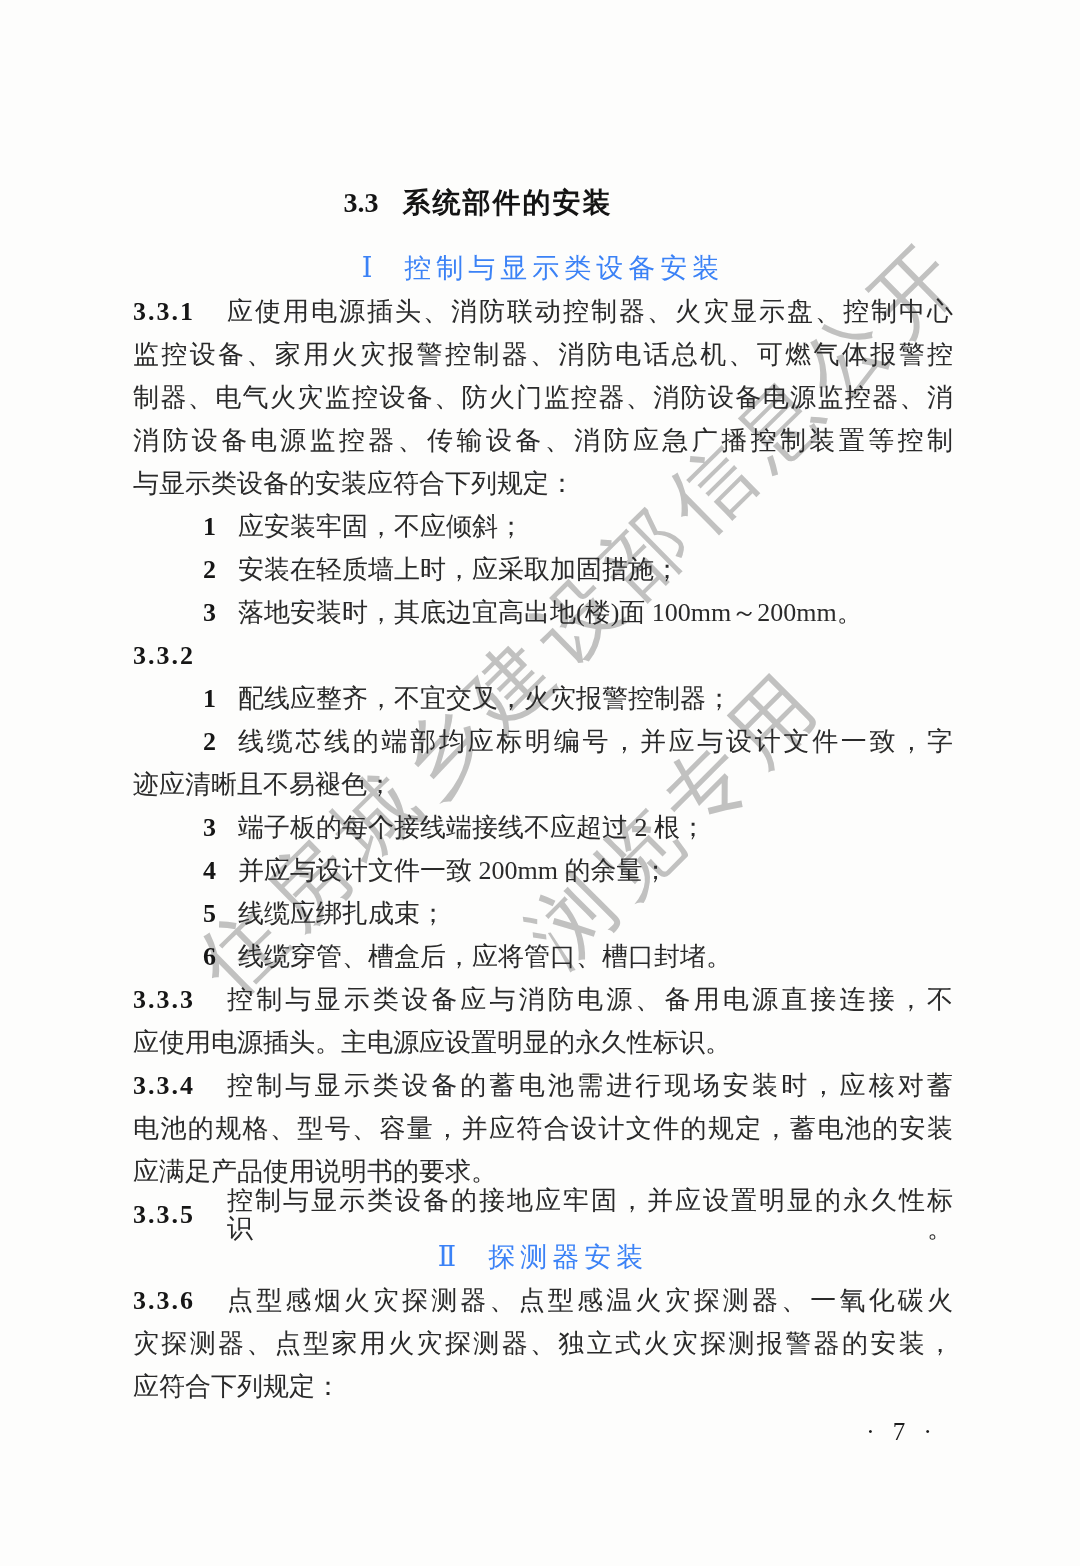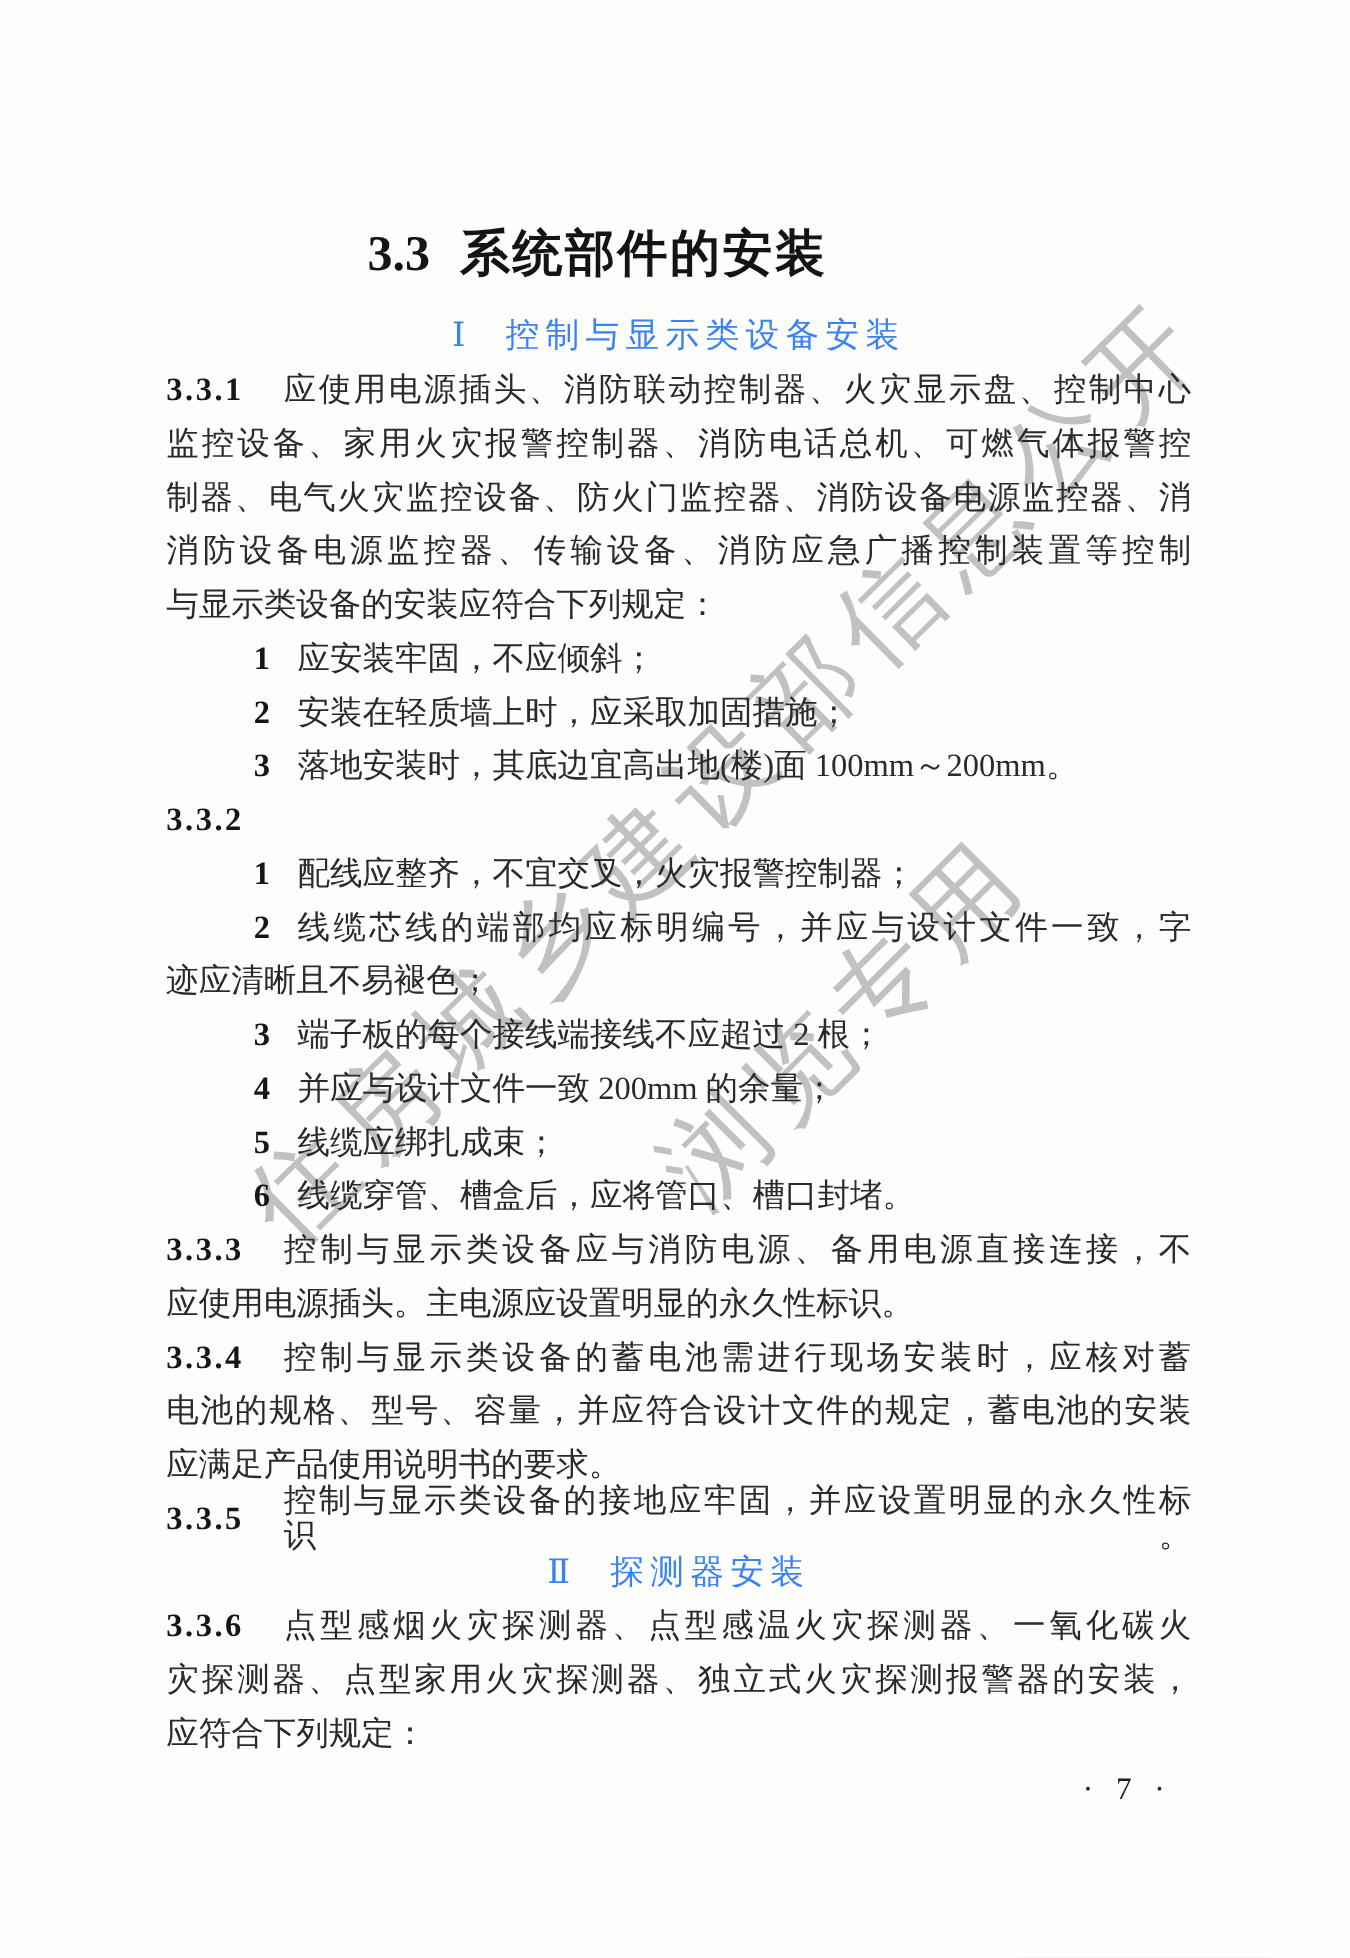--- a/index.html
+++ b/index.html
@@ -30,21 +30,21 @@
   .wm2 {
     left:677px; top:817px;
     font-size:82px; letter-spacing:12px;
     transform:translate(-50%,-50%) rotate(-45deg);
   }
 
   
   .doc-title {
     position:absolute; left:0; top:186px; width:956px;
     text-align:center; z-index:2;
-    font-weight:bold; font-size:40px; line-height:34px;
+    font-weight:bold; font-size:28px; line-height:34px;
     color:#141414;
   }
   .doc-title .num { font-family:"Liberation Serif","DejaVu Serif",serif; margin-right:24px; }
   .doc-title .ttl { font-family:"Liberation Sans","DejaVu Sans",sans-serif; letter-spacing:2px; }
 
   
   .body-block {
     position:absolute; left:133px; top:247px; width:820px;
     z-index:2; font-size:26px; color:#2a2a2a;
   }

